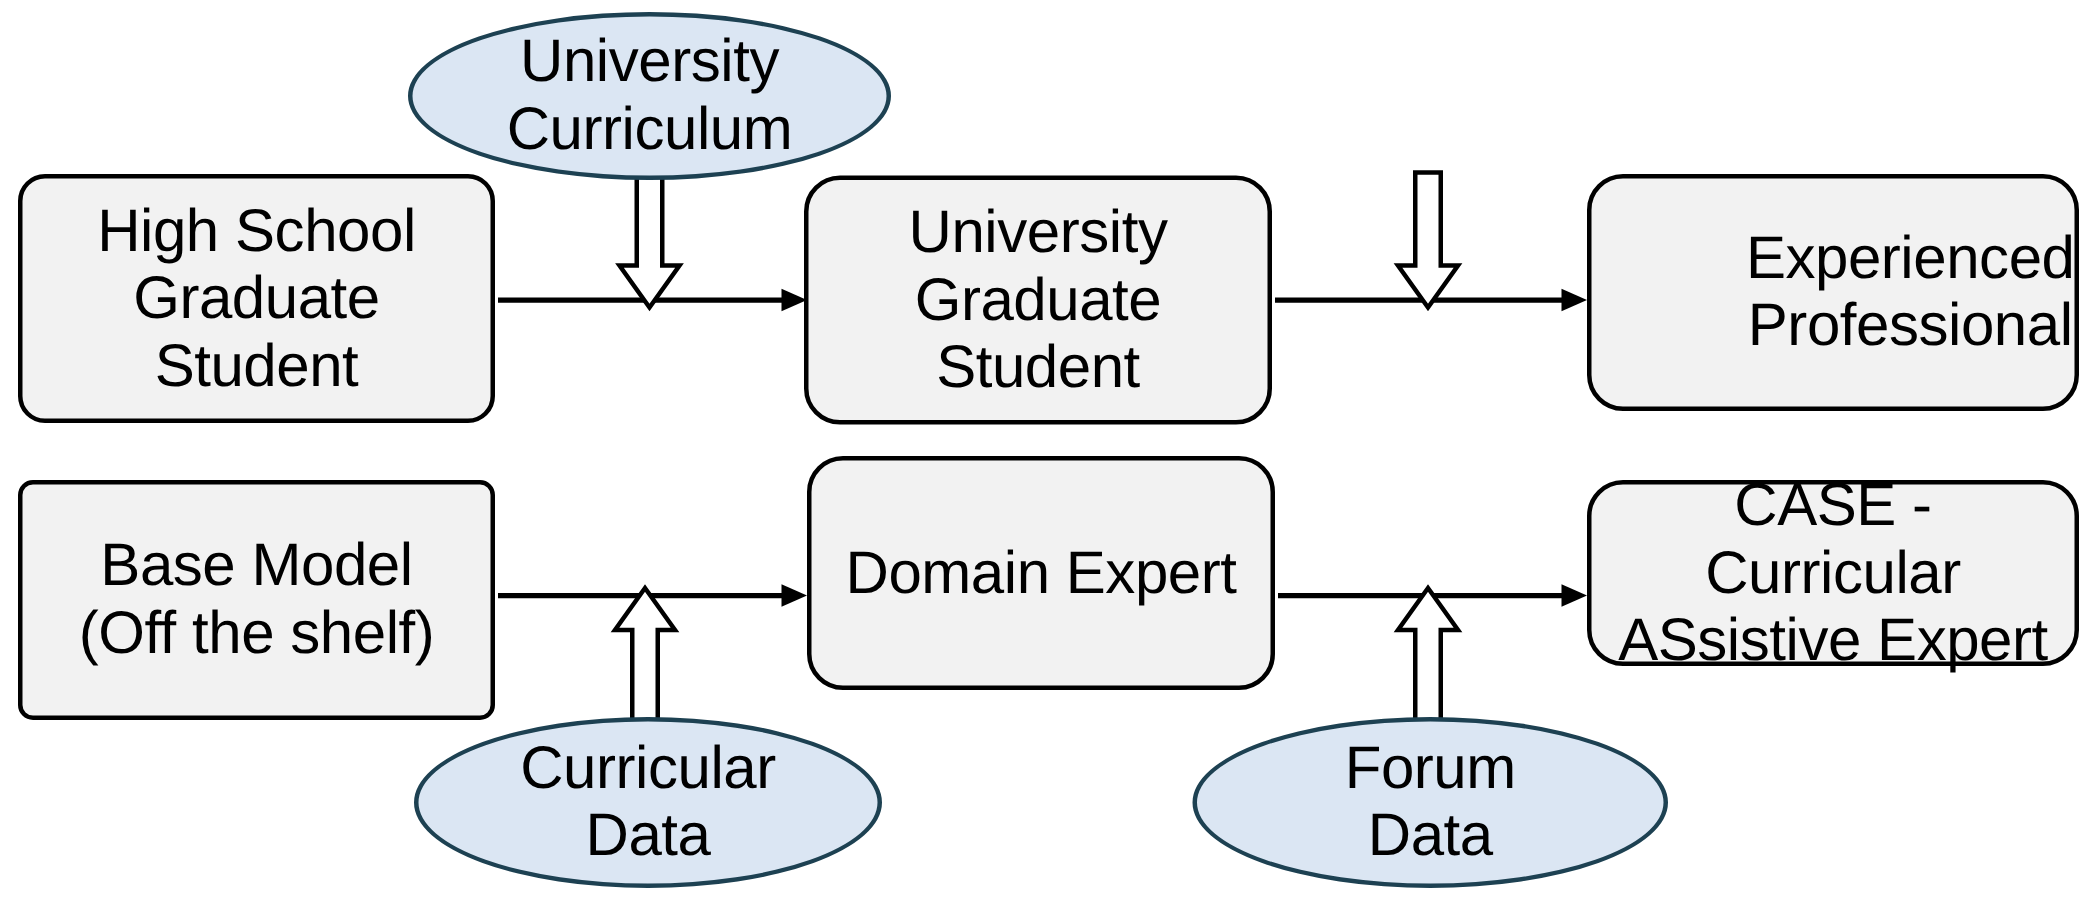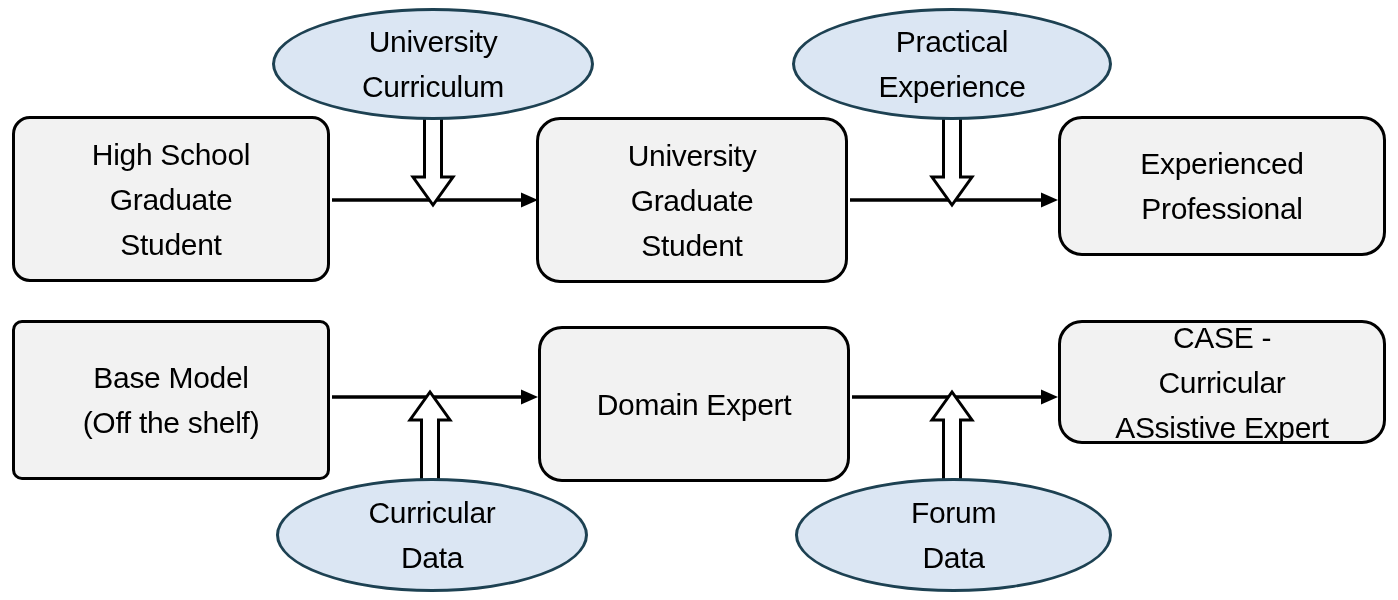--- a/index.html
+++ b/index.html
@@ -35,21 +35,21 @@
     border: 3.5px solid #000000;
     border-radius: 24px;
   }
   .data-ellipse {
     background: #dbe6f3;
     border: 3.5px solid #1d4152;
     border-radius: 50%;
   }
   .label {
     white-space: pre-line;
-    font-size: 30px;
+    font-size: 40px;
     line-height: 45px;
     color: #000000;
     letter-spacing: -0.3px;
   }
   .connector-line {
     stroke: #000000;
     stroke-width: 3.5;
   }
   .connector-head {
     fill: #000000;
@@ -103,41 +103,37 @@
     <span class="label">University
 Curriculum</span>
   </div>
 
   <div class="node process" style="left:536px; top:117px; width:312px; height:166px;">
     <span class="label">University
 Graduate
 Student</span>
   </div>
 
-  <div class="node data-ellipse" style="left:792px; top:8px; width:320px; height:112px;">
-    <span class="label">Practical
-Experience</span>
-  </div>
 
-  <div class="node process" style="left:1058px; top:116px; width:328px; height:140px;">
+  <div class="node process" style="left:1058px; top:116px; width:328px; height:158px;justify-content:flex-end;">
     <span class="label">Experienced
 Professional</span>
   </div>
 
   <div class="node process" style="left:12px; top:320px; width:318px; height:160px;border-radius:10px;">
     <span class="label">Base Model
 (Off the shelf)</span>
   </div>
 
   <div class="node data-ellipse" style="left:276px; top:478px; width:312px; height:114px;">
     <span class="label">Curricular
 Data</span>
   </div>
 
-  <div class="node process" style="left:538px; top:326px; width:312px; height:156px;">
+  <div class="node process" style="left:538px; top:304px; width:312px; height:156px;">
     <span class="label">Domain Expert</span>
   </div>
 
   <div class="node data-ellipse" style="left:795px; top:478px; width:317px; height:114px;">
     <span class="label">Forum
 Data</span>
   </div>
 
   <div class="node process" style="left:1058px; top:320px; width:328px; height:124px;">
     <span class="label">CASE -

